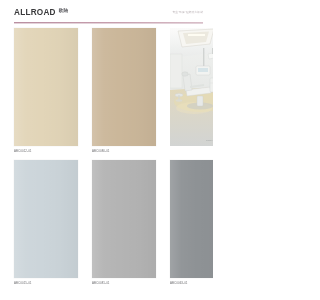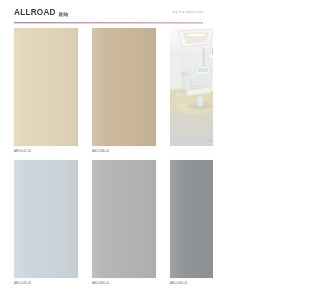--- a/index.html
+++ b/index.html
@@ -21,21 +21,21 @@
     left: 0;
     top: 0;
     width: 213px;
     height: 26px;
   }
   .brand-row {
     position: absolute;
     left: 14px;
     top: 9px;
     display: flex;
-    align-items: flex-end;
+    align-items: flex-start;
     gap: 3px;
   }
   .brand-name {
     font-size: 8.2px;
     font-weight: bold;
     letter-spacing: 0.25px;
     color: #3a3a3c;
     line-height: 1;
     white-space: nowrap;
   }

